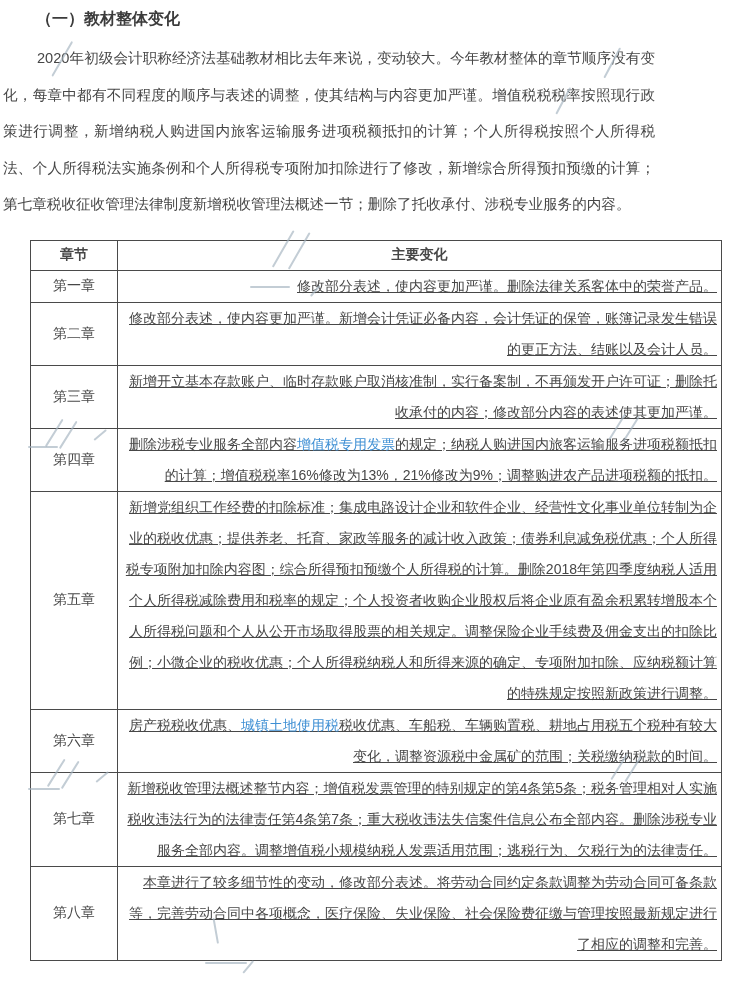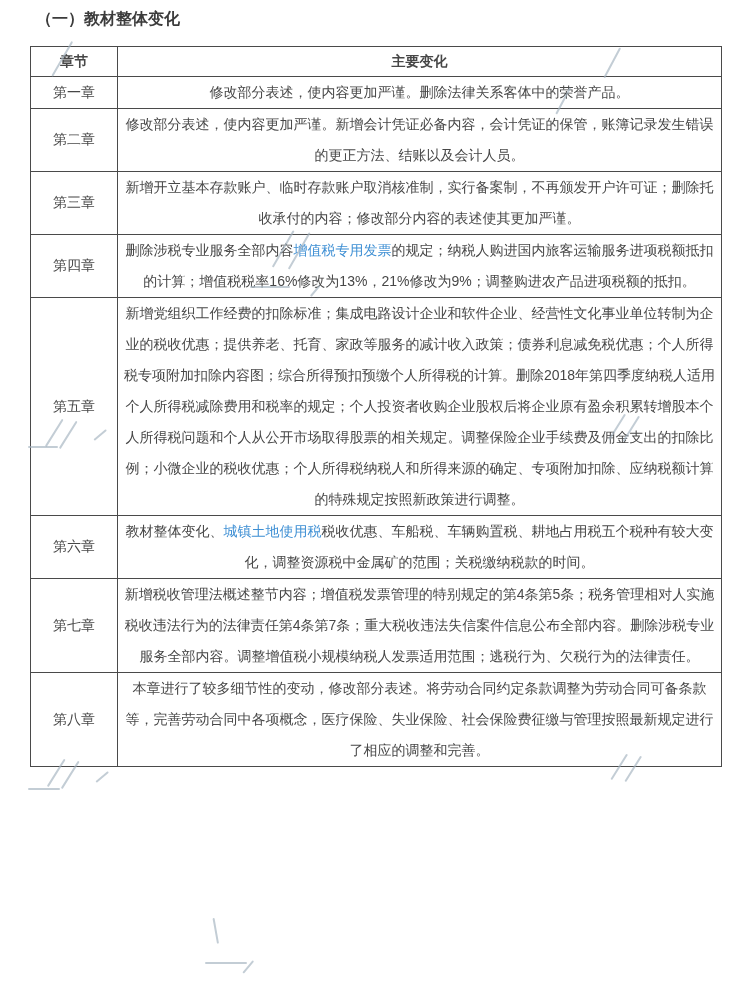--- a/index.html
+++ b/index.html
@@ -58,21 +58,22 @@
     padding: 0;
   }
   col.col-chapter { width: 87px; }
   td.chapter-cell {
     text-align: center;
     padding: 2px;
   }
   td.changes-cell {
     padding: 0 4px;
     line-height: 31px;
-    text-align: center;
+    text-align: right;
+    text-decoration: underline;
   }
   .inline-link {
     color: var(--link-color, #3e8fd4);
     cursor: pointer;
   }
   .pencil-layer {
     position: absolute;
     left: 0; top: 0;
     width: 750px; height: 991px;
     pointer-events: none;
@@ -86,20 +87,21 @@
     border-radius: 1px;
   }
 </style>
 </head>
 <body>
 
 <div class="doc">
 
   <div class="section-heading heading-overall">（一）教材整体变化</div>
 
+  <p class="overall-paragraph">2020年初级会计职称经济法基础教材相比去年来说，变动较大。今年教材整体的章节顺序没有变化，每章中都有不同程度的顺序与表述的调整，使其结构与内容更加严谨。增值税税税率按照现行政策进行调整，新增纳税人购进国内旅客运输服务进项税额抵扣的计算；个人所得税按照个人所得税法、个人所得税法实施条例和个人所得税专项附加扣除进行了修改，新增综合所得预扣预缴的计算；第七章税收征收管理法律制度新增税收管理法概述一节；删除了托收承付、涉税专业服务的内容。</p>
 
 
   <table class="changes-table">
     <colgroup>
       <col class="col-chapter">
       <col class="col-changes">
     </colgroup>
     <thead>
       <tr>
         <th>章节</th>
@@ -122,21 +124,21 @@
         <tr>
           <td class="chapter-cell">第四章</td>
           <td class="changes-cell"><span>删除涉税专业服务全部内容</span><span class="inline-link">增值税专用发票</span><span>的规定；纳税人购进国内旅客运输服务进项税额抵扣的计算；增值税税率16%修改为13%，21%修改为9%；调整购进农产品进项税额的抵扣。</span></td>
         </tr>
         <tr>
           <td class="chapter-cell">第五章</td>
           <td class="changes-cell"><span>新增党组织工作经费的扣除标准；集成电路设计企业和软件企业、经营性文化事业单位转制为企业的税收优惠；提供养老、托育、家政等服务的减计收入政策；债券利息减免税优惠；个人所得税专项附加扣除内容图；综合所得预扣预缴个人所得税的计算。删除2018年第四季度纳税人适用个人所得税减除费用和税率的规定；个人投资者收购企业股权后将企业原有盈余积累转增股本个人所得税问题和个人从公开市场取得股票的相关规定。调整保险企业手续费及佣金支出的扣除比例；小微企业的税收优惠；个人所得税纳税人和所得来源的确定、专项附加扣除、应纳税额计算的特殊规定按照新政策进行调整。</span></td>
         </tr>
         <tr>
           <td class="chapter-cell">第六章</td>
-          <td class="changes-cell"><span>教材整体变化、</span><span class="inline-link">城镇土地使用税</span><span>税收优惠、车船税、车辆购置税、耕地占用税五个税种有较大变化，调整资源税中金属矿的范围；关税缴纳税款的时间。</span></td>
+          <td class="changes-cell"><span>房产税税收优惠、</span><span class="inline-link">城镇土地使用税</span><span>税收优惠、车船税、车辆购置税、耕地占用税五个税种有较大变化，调整资源税中金属矿的范围；关税缴纳税款的时间。</span></td>
         </tr>
         <tr>
           <td class="chapter-cell">第七章</td>
           <td class="changes-cell"><span>新增税收管理法概述整节内容；增值税发票管理的特别规定的第4条第5条；税务管理相对人实施税收违法行为的法律责任第4条第7条；重大税收违法失信案件信息公布全部内容。删除涉税专业服务全部内容。调整增值税小规模纳税人发票适用范围；逃税行为、欠税行为的法律责任。</span></td>
         </tr>
         <tr>
           <td class="chapter-cell">第八章</td>
           <td class="changes-cell"><span>本章进行了较多细节性的变动，修改部分表述。将劳动合同约定条款调整为劳动合同可备条款等，完善劳动合同中各项概念，医疗保险、失业保险、社会保险费征缴与管理按照最新规定进行了相应的调整和完善。</span></td>
         </tr>
       </tbody>

